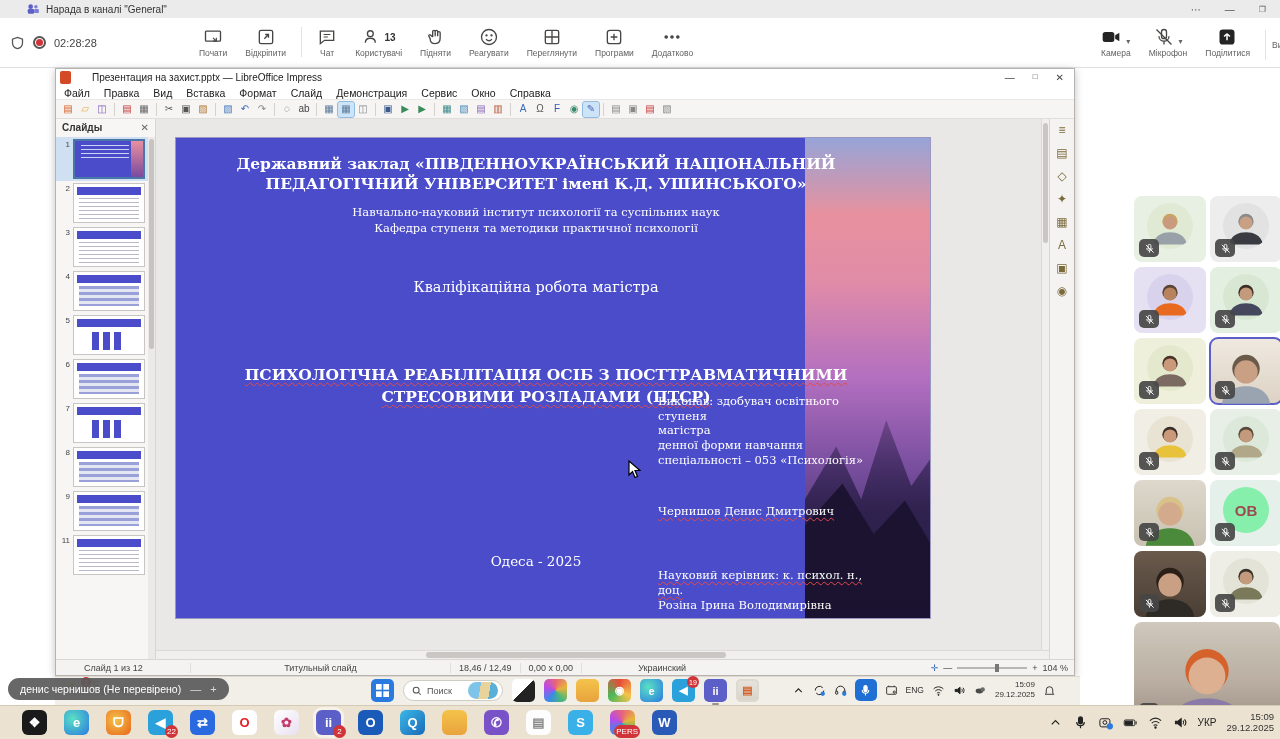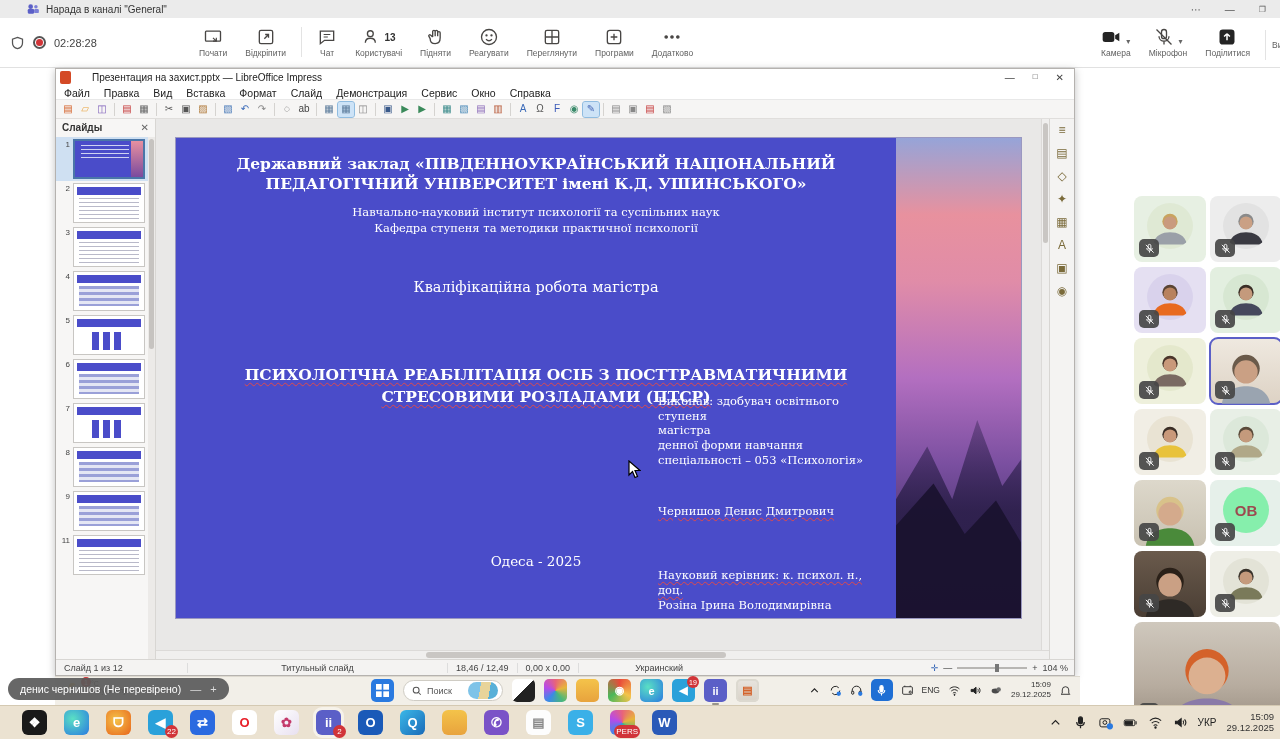--- a/index.html
+++ b/index.html
@@ -85,21 +85,21 @@
   
   #canvas { flex:1; background:#e9e8e7; position:relative; }
   #vscroll { position:absolute; right:0; top:0; bottom:0; width:8px; background:#f0efee; border-left:1px solid #dcdad8; }
   #vscroll .vth { position:absolute; left:1px; right:1px; top:4px; height:120px; background:#c9c6c3; border-radius:3px; }
   
   #side-strip { width:25px; background:#f4f3f2; border-left:1px solid #d8d6d3;
     display:flex; flex-direction:column; align-items:center; gap:9px; padding-top:4px; }
   #side-strip span { font-size:12px; color:#7a6a3a; cursor:pointer; }
 
   
-  #slide { position:absolute; left:20px; top:19px; width:845px; height:480px;
+  #slide { position:absolute; left:20px; top:19px; width:754px; height:480px;
     background:#4a4cc9; box-shadow:0 0 0 1px #9a98c0; }
   #slide-photo { position:absolute; right:0; top:0; width:125px; height:100%;
     background:linear-gradient(180deg,#96a4d8 0%,#e8919e 16%,#e08ca8 30%,#b36fc0 50%,#7a4fa0 68%,#4a3670 84%,#251f42 100%); }
   #slide-photo .m1 { position:absolute; bottom:0; left:0; width:100%; height:55%;
     background:linear-gradient(180deg,rgba(60,40,100,.0),rgba(40,28,70,.85) 60%);
     clip-path:polygon(0 55%,25% 35%,45% 55%,65% 25%,85% 50%,100% 40%,100% 100%,0 100%); }
   #slide-photo .m2 { position:absolute; bottom:0; left:0; width:100%; height:35%;
     background:rgba(25,18,45,.9);
     clip-path:polygon(0 45%,30% 20%,55% 50%,80% 30%,100% 55%,100% 100%,0 100%); }
   .sl-text { position:absolute; color:#fff; font-family:"DejaVu Serif", serif; }
@@ -154,21 +154,21 @@
     background:#d13438; border-radius:6px; color:#fff; font-size:7px; display:flex;
     align-items:center; justify-content:center; padding:0 2px; font-weight:normal; }
   .appico.running:after { content:""; position:absolute; bottom:-3px; left:8px; right:8px;
     height:2px; border-radius:2px; background:#8a8populate8; background:#98948c; }
   .appico.activeapp { background-clip:padding-box; box-shadow:0 0 0 2px #dcd9d0 inset; }
   #sh-search { width:100px; height:21px; background:#fff; border:1px solid #cfccc4;
     border-radius:11px; display:flex; align-items:center; gap:5px; padding:0 4px 0 8px;
     font-size:9px; color:#555; }
   #sh-search .simg { margin-left:auto; width:30px; height:17px; border-radius:9px;
     background:linear-gradient(100deg,#7ec3e8 0 40%,#e8d49a 40% 70%,#58b0d8 70%); }
-  .sh-tray { position:absolute; right:8px; top:2px; display:flex; align-items:center; gap:8px;
+  .sh-tray { position:absolute; right:24px; top:2px; display:flex; align-items:center; gap:8px;
     font-size:8.5px; color:#333; }
   .sh-tray svg { width:13px; height:13px; }
   .mic-active { width:22px; height:22px; background:#1f6fd4; border-radius:5px;
     display:flex; align-items:center; justify-content:center; }
   .dtime { text-align:right; font-size:8px; line-height:1.2; color:#333; }
 
   
   #chat-pill { position:absolute; left:8px; top:610px; height:22px; background:rgba(90,90,90,.92);
     border-radius:11px; color:#fff; display:flex; align-items:center; gap:9px;
     font-size:10.5px; padding:0 12px; z-index:5; }
@@ -573,21 +573,21 @@
             <span>▣</span>
             <span>◉</span>
           </div>
       </div>
 
       <div id="hscroll">
           <div class="hth"></div>
         </div>
 
       <div id="lo-status">
-        <span class="seg" style="width:132px;">Слайд 1 из 12</span>
+        <span class="seg" style="width:115px;margin-left:20px;">Слайд 1 из 12</span>
         <span class="seg" style="width:260px;text-align:center;">Титульный слайд</span>
         <span class="seg">18,46 / 12,49</span>
         <span class="seg">0,00 x 0,00</span>
         <span class="seg" style="width:160px;text-align:center;border:none;">Украинский</span>
         <div id="zoomctl">
           <span style="color:#3a6ab8;">✛</span>
           <span>—</span>
           <span class="track">
               <span class="knob"></span>
             </span>

